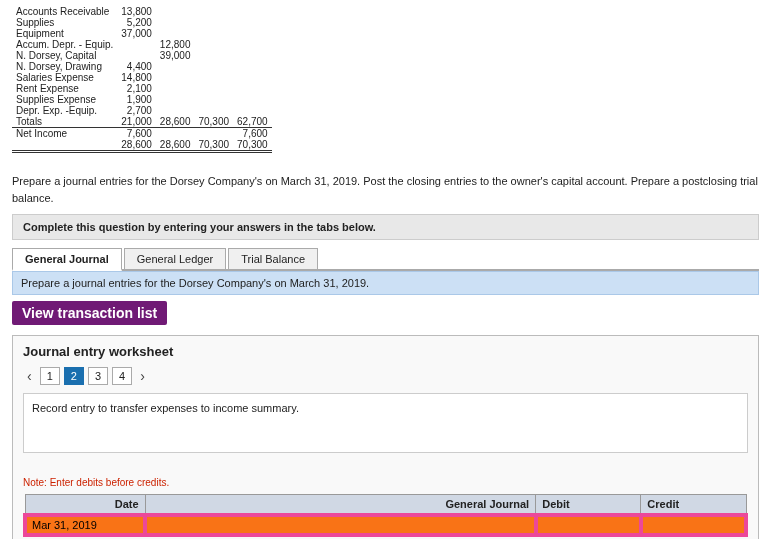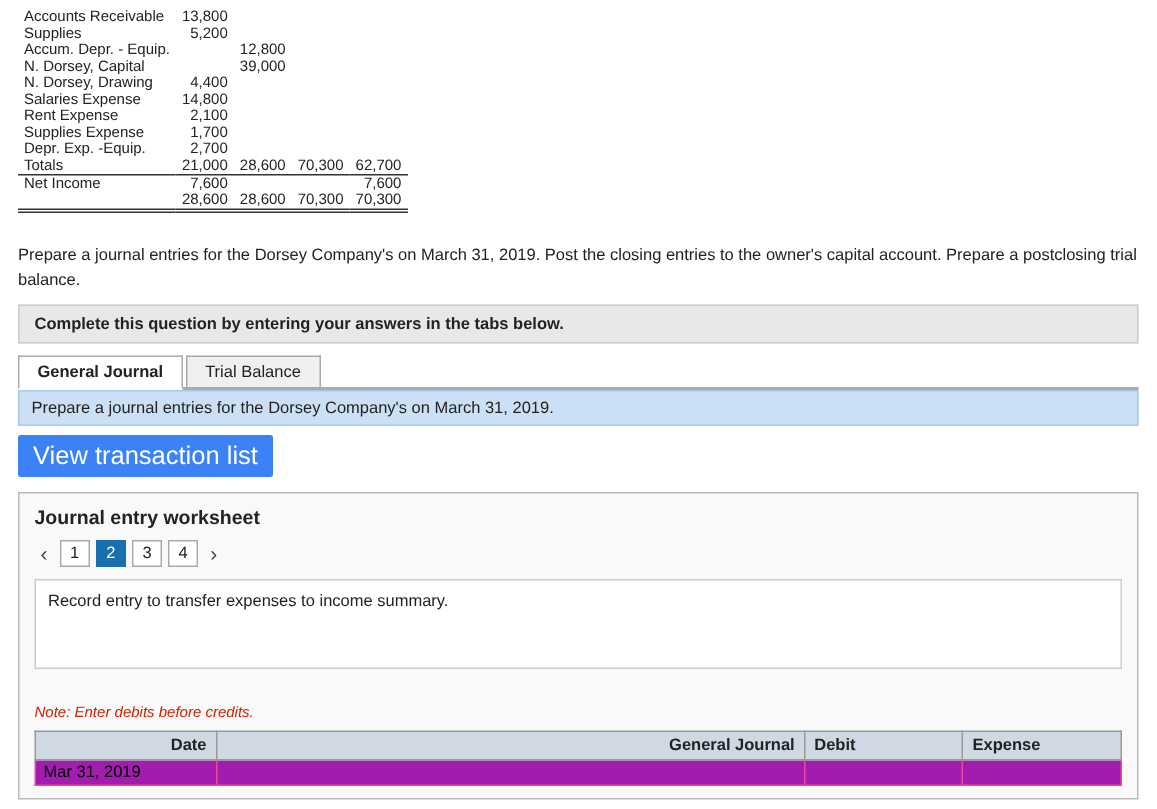--- a/index.html
+++ b/index.html
@@ -76,28 +76,29 @@
     .tab-content-header {
       background: #cce0f5;
       margin: 0 12px;
       padding: 5px 8px;
       font-size: 11px;
       border: 1px solid #aac8e8;
     }
 
     .view-transaction-btn {
       display: inline-block;
-      background: #3b82f6;
+      background: #701a75;
       color: #fff;
       padding: 4px 10px;
-      font-size: 17px;
+      font-size: 14px;
       margin: 6px 12px;
       cursor: pointer;
       border: none;
       border-radius: 2px;
+      font-weight: bold;
     }
 
     .worksheet-box {
       border: 1px solid #bbb;
       margin: 4px 12px;
       padding: 8px 10px;
       background: #f9f9f9;
     }
 
     .worksheet-title {
@@ -139,41 +140,40 @@
       padding: 8px;
       margin-bottom: 24px;
       font-size: 11px;
       min-height: 60px;
     }
 
     .note-text {
       font-size: 10px;
       color: #cc2200;
       margin-bottom: 6px;
-      font-style: italic;
     }
 
     .journal-table {
       width: 100%;
       border-collapse: collapse;
       font-size: 11px;
     }
     .journal-table th {
       background: #d0d8e4;
       border: 1px solid #999;
       padding: 3px 6px;
       text-align: left;
     }
     .journal-table th.left {
       text-align: right;
     }
     .journal-table td {
-      border: 1px solid #ec4899;
+      border: 4px solid #ec4899;
       padding: 2px 5px;
-      background: #a21caf;
+      background: #f97316;
     }
     .journal-table td.date-cell {
       width: 80px;
     }
     .journal-table td.gj-cell {
       width: 260px;
     }
     .journal-table td.num-cell {
       width: 70px;
       text-align: right;
@@ -202,20 +202,27 @@
         <td class="num"></td>
       </tr>
       <tr>
         <td>Supplies</td>
         <td class="num">5,200</td>
         <td class="num"></td>
         <td class="num"></td>
         <td class="num"></td>
       </tr>
       <tr>
+        <td>Equipment</td>
+        <td class="num">37,000</td>
+        <td class="num"></td>
+        <td class="num"></td>
+        <td class="num"></td>
+      </tr>
+      <tr>
         <td>Accum. Depr. - Equip.</td>
         <td class="num"></td>
         <td class="num">12,800</td>
         <td class="num"></td>
         <td class="num"></td>
       </tr>
       <tr>
         <td>N. Dorsey, Capital</td>
         <td class="num"></td>
         <td class="num">39,000</td>
@@ -238,21 +245,21 @@
       </tr>
       <tr>
         <td>Rent Expense</td>
         <td class="num">2,100</td>
         <td class="num"></td>
         <td class="num"></td>
         <td class="num"></td>
       </tr>
       <tr>
         <td>Supplies Expense</td>
-        <td class="num">1,700</td>
+        <td class="num">1,900</td>
         <td class="num"></td>
         <td class="num"></td>
         <td class="num"></td>
       </tr>
       <tr>
         <td>Depr. Exp. -Equip.</td>
         <td class="num">2,700</td>
         <td class="num"></td>
         <td class="num"></td>
         <td class="num"></td>
@@ -286,20 +293,23 @@
   <span>Prepare a journal entries for the Dorsey Company's on March 31, 2019. Post the closing entries to the owner's capital account. Prepare a postclosing trial balance.</span>
 </div>
 
 <div class="complete-box">
   <span>Complete this question by entering your answers in the tabs below.</span>
 </div>
 
 <div class="tabs-row">
   <div class="tab active">
     <span>General Journal</span>
+  </div>
+  <div class="tab">
+    <span>General Ledger</span>
   </div>
   <div class="tab">
     <span>Trial Balance</span>
   </div>
 </div>
 
 <div class="tab-content-header">
   <span>Prepare a journal entries for the Dorsey Company's on March 31, 2019.</span>
 </div>
 
@@ -343,21 +353,21 @@
         <th class="left">
           <span>Date</span>
         </th>
         <th class="left">
           <span>General Journal</span>
         </th>
         <th>
           <span>Debit</span>
         </th>
         <th>
-          <span>Expense</span>
+          <span>Credit</span>
         </th>
       </tr>
     </thead>
     <tbody>
       <tr>
         <td class="date-cell">
           <input type="text" value="Mar 31, 2019" style="">
         </td>
         <td class="gj-cell">
           <input type="text" value="" style="">

